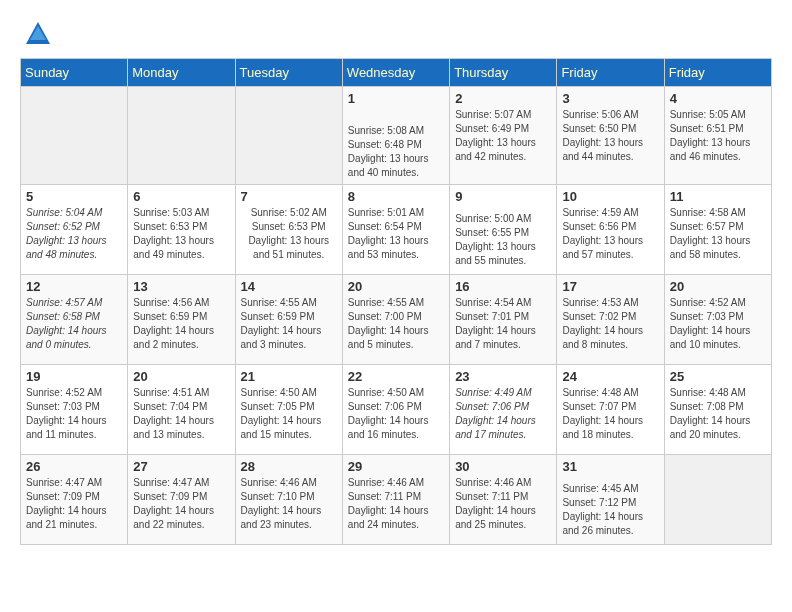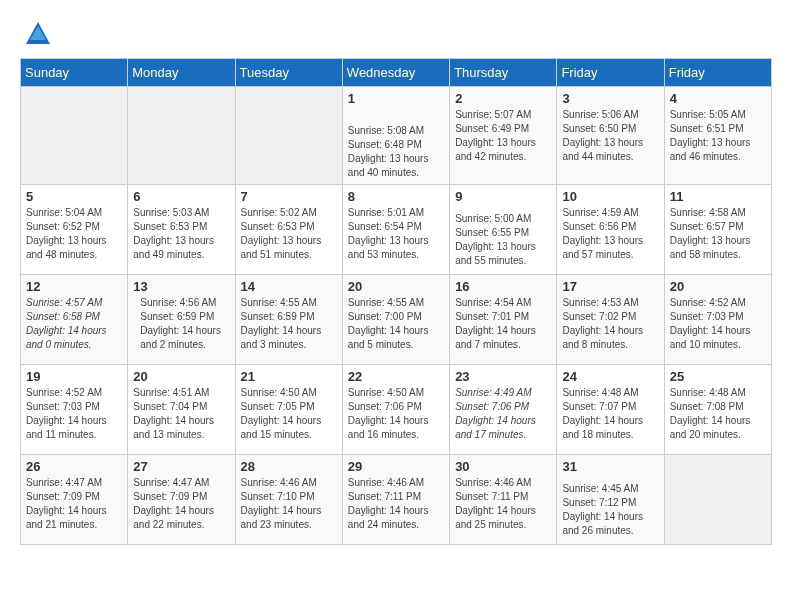--- a/index.html
+++ b/index.html
@@ -157,35 +157,35 @@
           <span class="day-num">4</span>
           <div class="day-info" style="white-space: pre-line;">Sunrise: 5:05 AM
 Sunset: 6:51 PM
 Daylight: 13 hours
 and 46 minutes.</div>
         </td>
       </tr>
       <tr>
         <td>
           <span class="day-num">5</span>
-          <div class="day-info" style="white-space: pre-line;">Sunrise: 5:04 AM
+          <div class="day-info" style="white-space: pre-line; font-style: italic;">Sunrise: 5:04 AM
 Sunset: 6:52 PM
 Daylight: 13 hours
 and 48 minutes.</div>
         </td>
         <td>
           <span class="day-num">6</span>
           <div class="day-info" style="white-space: pre-line;">Sunrise: 5:03 AM
 Sunset: 6:53 PM
 Daylight: 13 hours
 and 49 minutes.</div>
         </td>
         <td>
           <span class="day-num">7</span>
-          <div class="day-info" style="white-space: pre-line;">Sunrise: 5:02 AM
+          <div class="day-info" style="white-space: pre-line; text-align: center;">Sunrise: 5:02 AM
 Sunset: 6:53 PM
 Daylight: 13 hours
 and 51 minutes.</div>
         </td>
         <td>
           <span class="day-num">8</span>
           <div class="day-info" style="white-space: pre-line;">Sunrise: 5:01 AM
 Sunset: 6:54 PM
 Daylight: 13 hours
 and 53 minutes.</div>
@@ -215,21 +215,21 @@
       <tr>
         <td>
           <span class="day-num">12</span>
           <div class="day-info" style="white-space: pre-line; font-style: italic;">Sunrise: 4:57 AM
 Sunset: 6:58 PM
 Daylight: 14 hours
 and 0 minutes.</div>
         </td>
         <td>
           <span class="day-num">13</span>
-          <div class="day-info" style="white-space: pre-line; margin-left: 7px;">Sunrise: 4:56 AM
+          <div class="day-info" style="white-space: pre-line;">Sunrise: 4:56 AM
 Sunset: 6:59 PM
 Daylight: 14 hours
 and 2 minutes.</div>
         </td>
         <td>
           <span class="day-num">14</span>
           <div class="day-info" style="white-space: pre-line;">Sunrise: 4:55 AM
 Sunset: 6:59 PM
 Daylight: 14 hours
 and 3 minutes.</div>

